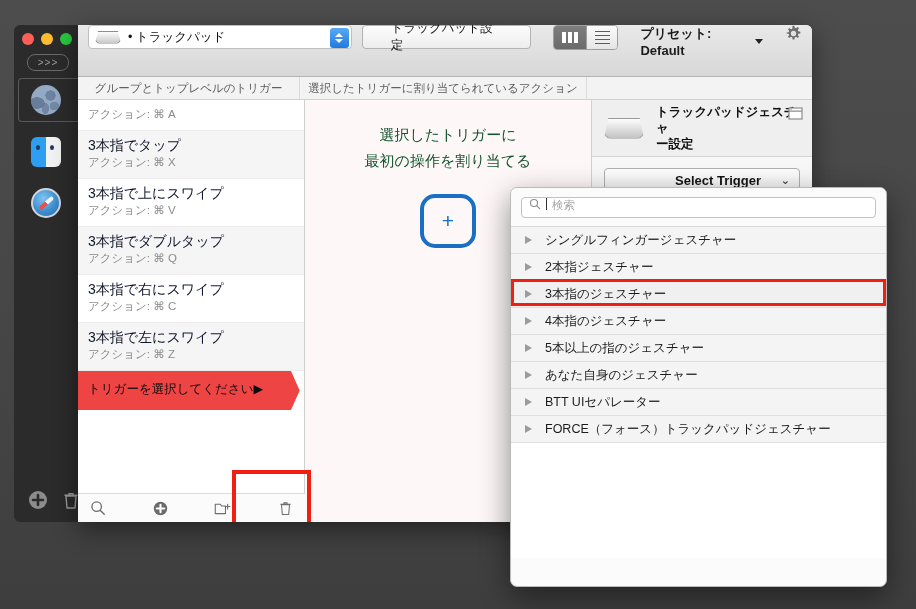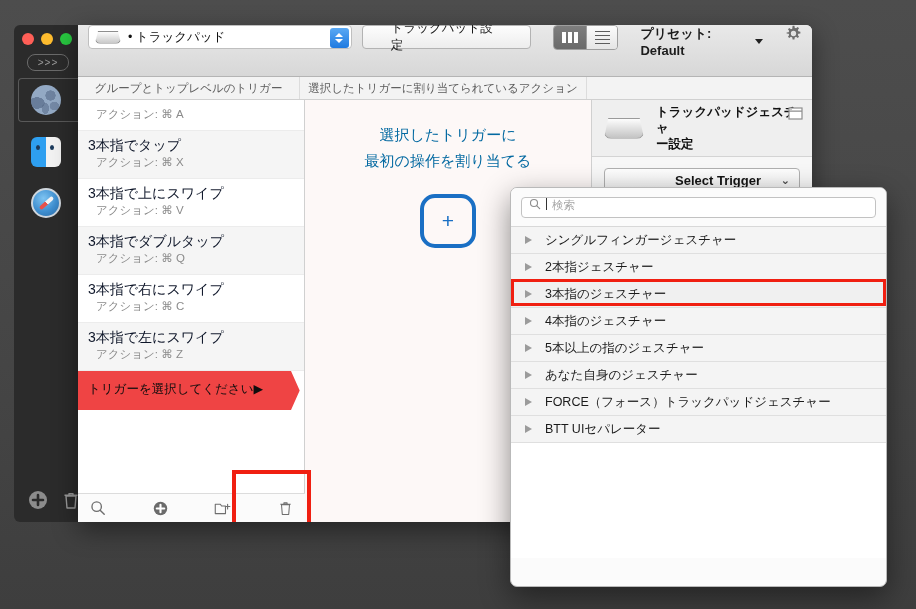--- a/index.html
+++ b/index.html
@@ -191,21 +191,21 @@
 
   
   #left-pane {
     width: 227px; background: #fff; position: relative;
     border-right: 1px solid #d0d0d0;
   }
   #trigger-list { position:absolute; inset:0 0 29px 0; overflow:hidden; }
   .trig-row { padding: 6px 10px 7px 10px; border-bottom: 1px solid #ececec; }
   .trig-row.alt { background: #f5f5f5; }
   .trig-title { font-size: 14px; font-weight: normal; color: #0f172a; line-height: 17px; }
-  .trig-sub   { font-size: 11.5px; color: #8b8b8b; line-height: 17px; margin-left: 8px; }
+  .trig-sub   { font-size: 11.5px; color: #8b8b8b; line-height: 17px; }
   .trig-row.partial .trig-sub { padding-top: 0; }
 
   .trig-row.selected {
     background: #0a74d2; border-bottom: none; position: relative;
     padding: 10px 10px 12px 10px;
   }
   .trig-row.selected .trig-title { color: #0d0d0d; font-weight: normal; font-size: 12.5px; }
   .trig-row.selected::after {
     content:""; position:absolute; right:-1px; top:0; bottom:0; width: 14px;
     background: #fff;
@@ -227,21 +227,21 @@
     border: 4px solid #f01f11; pointer-events: none; z-index: 9;
   }
 
   
   #center-pane {
     width: 287px; background: #fdf8f7; border-right: 1px solid #d0d0d0;
     position: relative;
   }
   #center-msg {
     position: absolute; left: 0; right: 0; top: 22px;
-    text-align: center; font-size: 15px; color: #0369a1; line-height: 26px;
+    text-align: center; font-size: 15px; color: #14532d; line-height: 26px;
   }
   #center-plus {
     position: absolute; left: 50%; top: 94px; margin-left: -28px;
     width: 56px; height: 54px;
     border: 4px solid #1a6fc4; border-radius: 15px;
     display: flex; align-items: center; justify-content: center;
     color: #1a6fc4; font-size: 21px;
   }
 
   
@@ -573,24 +573,24 @@
       <div class="pk-row">
         <span class="pk-disc">
           <i></i>
         </span>
         <span>あなた自身のジェスチャー</span>
       </div>
       <div class="pk-row">
         <span class="pk-disc">
           <i></i>
         </span>
+        <span>BTT UIセパレーター</span>
+      </div>
+      <div class="pk-row">
+        <span class="pk-disc">
+          <i></i>
+        </span>
         <span>FORCE（フォース）トラックパッドジェスチャー</span>
-      </div>
-      <div class="pk-row">
-        <span class="pk-disc">
-          <i></i>
-        </span>
-        <span>BTT UIセパレーター</span>
       </div>
     </div>
   <div id="picker-rest"></div>
 <div id="red-box-row" style="top: 91px; border-color: rgb(240, 31, 17);"></div>
   </div>
 
 </body></html>

